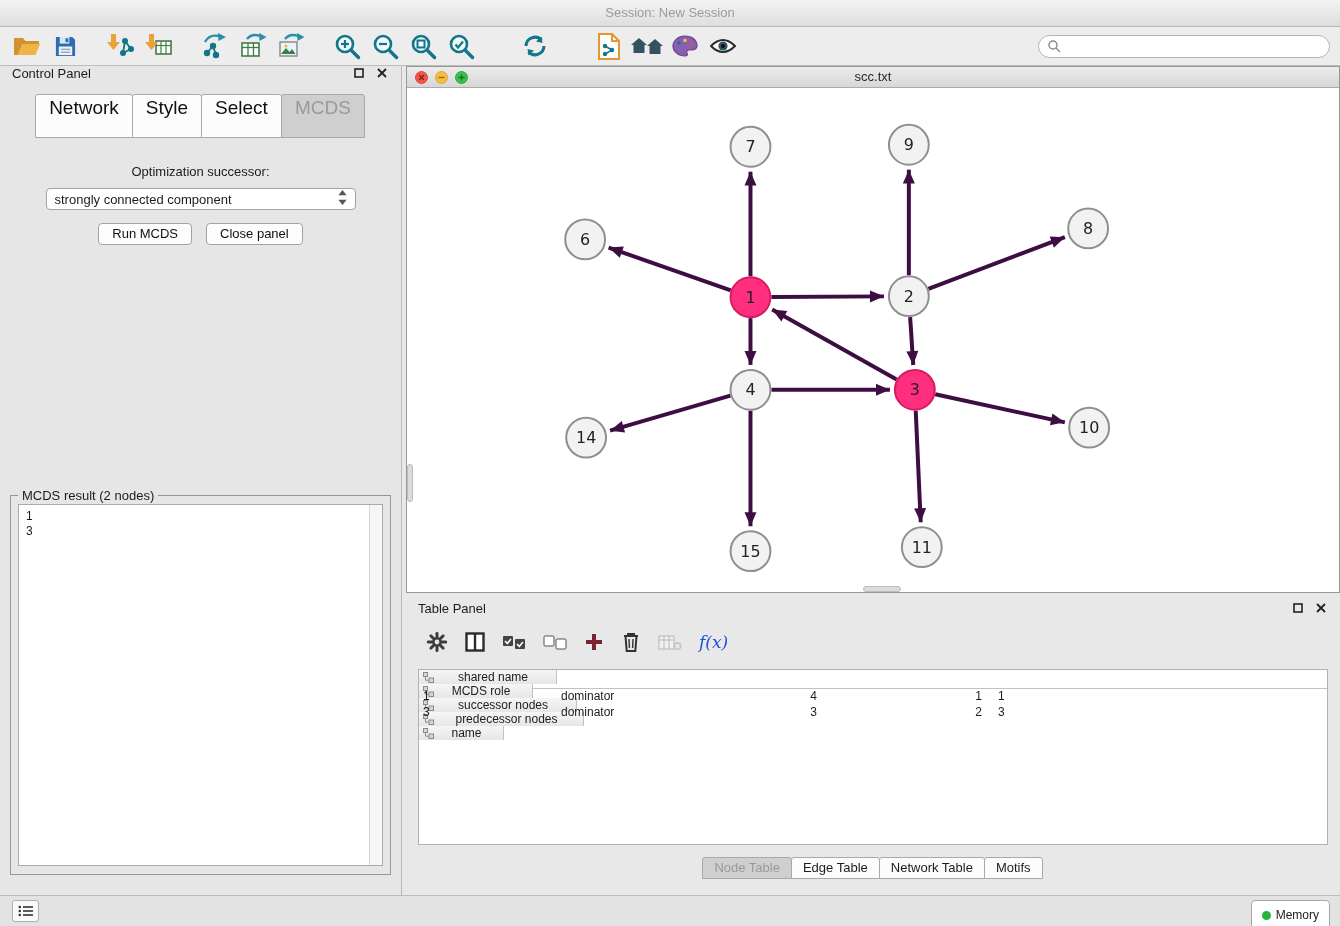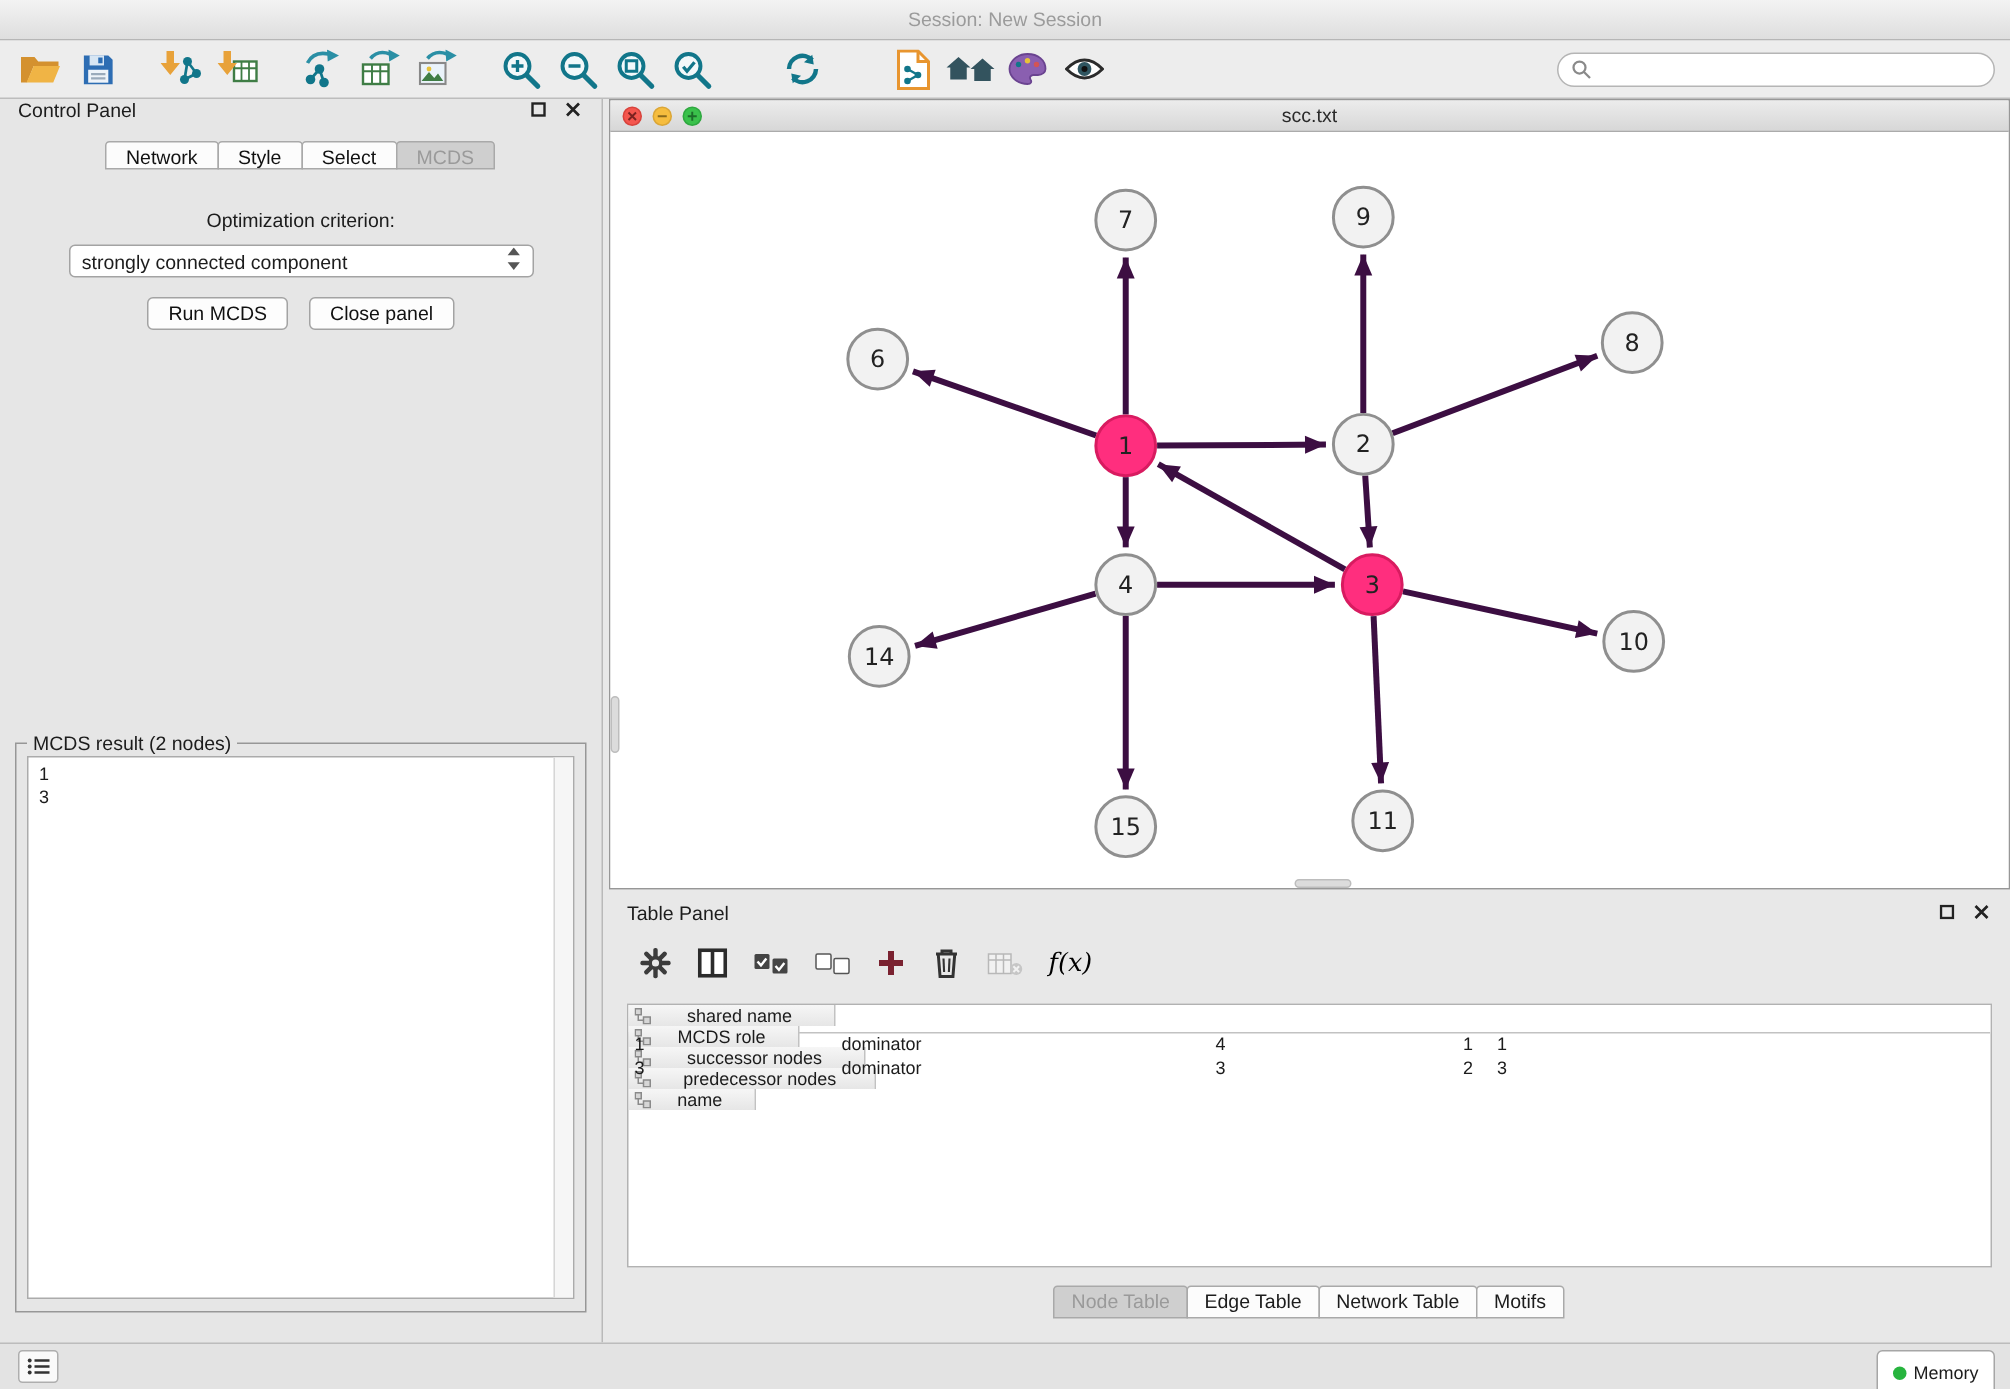--- a/index.html
+++ b/index.html
@@ -20,21 +20,21 @@
     border:1px solid #b5b5b5; border-radius:12px; display:flex; align-items:center; padding:0 9px; gap:5px; }
   .searchbox input { border:none; outline:none; flex:1; font-size:12px; background:transparent; font-family:"Liberation Sans",sans-serif; }
 
   
   .control-panel { position:absolute; top:66px; left:0; width:402px; bottom:31px;
     background:#e6e6e6; border-right:1px solid #b9b9b9; }
   .cp-header { height:28px; display:flex; align-items:flex-start; padding:0 12px; font-size:13px; }
   .winbtns { margin-left:auto; display:flex; gap:9px; align-items:center; }
   .winbtn { width:14px; height:14px; display:flex; align-items:center; justify-content:center; }
   .cp-tabs { display:flex; justify-content:center; }
-  .ctab { font-size:13px; padding:2px 13px 0; background:#fcfcfc; border:1px solid #a9a9a9; margin-left:-1px;
+  .ctab { font-size:19px; padding:2px 13px 18px; background:#fcfcfc; border:1px solid #a9a9a9; margin-left:-1px;
     border-radius:3px 3px 0 0; color:#111; }
   .ctab.active { background:#cfcfcf; color:#9a9a9a; }
   .cp-opt-label { text-align:center; font-size:13px; margin-top:26px; }
   .cp-select { margin:9px auto 0; width:310px; height:22px; background:#fff; border:1px solid #a3a3a3;
     border-radius:4px; display:flex; align-items:center; padding:0 8px; font-size:13px; }
   .cp-select .stepper { margin-left:auto; }
   .cp-buttons { display:flex; justify-content:center; gap:14px; margin-top:13px; }
   .cbtn { font-size:13px; background:#fdfdfd; border:1px solid #a3a3a3; border-radius:4px;
     padding:2px 13px 3px; color:#111; }
   .mcds-fieldset { position:absolute; left:10px; right:10px; top:429px; bottom:20px; border:1px solid #979797; }
@@ -60,21 +60,21 @@
   .gnode.sel { fill:#ff2e7e; stroke:#d81b60; }
   .gnodelabel { font-family:"DejaVu Sans",sans-serif; font-size:16px; fill:#222; text-anchor:middle; }
   .v-grip { position:absolute; left:0; top:376px; width:6px; height:38px; background:#dcdcdc; border:1px solid #bdbdbd; border-radius:3px; }
   .h-grip { position:absolute; bottom:0; left:456px; width:38px; height:6px; background:#dcdcdc; border:1px solid #bdbdbd; border-radius:3px; }
 
   
   .table-panel { position:absolute; top:595px; left:406px; right:0; bottom:31px; background:#e8e8e8; }
   .tp-header { height:26px; display:flex; align-items:center; padding:0 12px; font-size:13px; }
   .tp-toolbar { height:42px; display:flex; align-items:center; gap:17px; padding-left:20px; }
   .tp-tbtn { display:flex; align-items:center; justify-content:center; }
-  .fx { font-family:"DejaVu Serif", serif; font-style:italic; font-size:17px; color:#000000; }
+  .fx { font-family:"DejaVu Serif", serif; font-style:italic; font-size:17px; color:#1d4ed8; }
   .tp-table { margin:6px 12px 0; height:176px; background:#fff; border:1px solid #b2b2b2; overflow:hidden; }
   .tt-header { display:flex; height:19px; background:#fff; border-bottom:1px solid #c2c2c2;flex-direction:column; }
   .th { display:flex; align-items:center; font-size:12px; border-right:1px solid #c2c2c2;
     background:linear-gradient(#f6f6f6,#e6e6e6); padding-left:4px; gap:4px; }
   .thlabel { flex:1; text-align:center; padding-right:8px; }
   .tr { display:flex; height:16px; font-size:12px; line-height:15px; }
   .td { padding:0 4px; overflow:hidden; white-space:nowrap; }
   .td.num { text-align:right; padding-right:12px; }
   .tp-tabs { display:flex; justify-content:center; margin-top:12px; }
   .ttab { font-size:13px; padding:2px 11px 3px; background:#fcfcfc; border:1px solid #a9a9a9; margin-left:-1px; border-radius:3px 3px 0 0; }
@@ -262,21 +262,21 @@
       </span>
     </span>
   </div>
   <div class="cp-tabs">
       <div class="ctab">Network</div>
       <div class="ctab">Style</div>
       <div class="ctab">Select</div>
       <div class="ctab active">MCDS</div>
     </div>
 
-  <div class="cp-opt-label">Optimization criterion:</div>
+  <div class="cp-opt-label">Optimization successor:</div>
   <div class="cp-select">
     <span>strongly connected component</span>
     <span class="stepper">
       <svg width="9" height="15" viewBox="0 0 9 15">
           <path d="M4.5 0 L8.6 5.2 H0.4 z" fill="#555"></path>
           <path d="M4.5 15 L0.4 9.8 H8.6 z" fill="#555"></path>
         </svg>
     </span>
   </div>
   <div class="cp-buttons">

